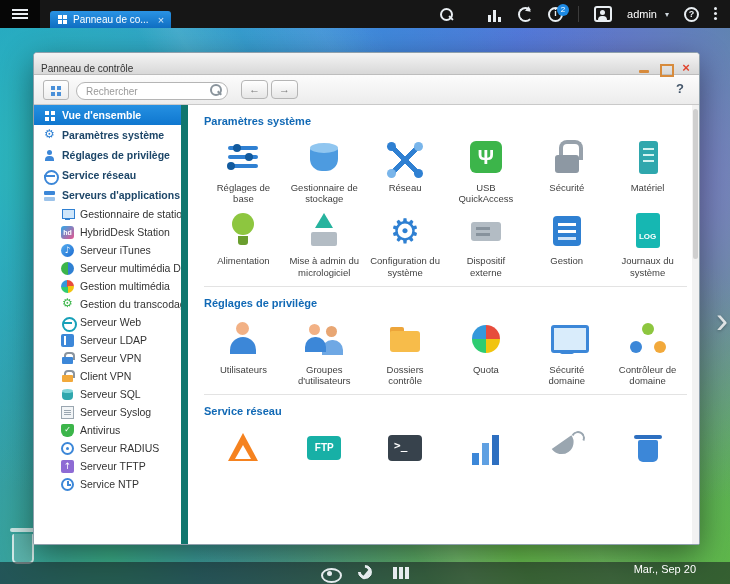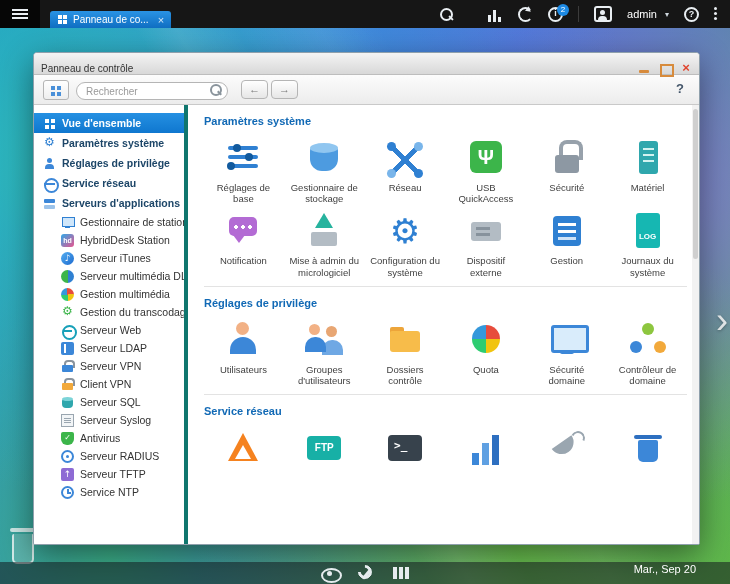--- a/index.html
+++ b/index.html
@@ -88,21 +88,21 @@
   .mag{position:absolute;right:6px;top:3px;width:12px;height:12px}
   .mag::before{content:"";position:absolute;left:0;top:0;width:8px;height:8px;border:2px solid #8a949c;border-radius:50%}
   .mag::after{content:"";position:absolute;left:7px;top:8px;width:5px;height:2px;background:#8a949c;transform:rotate(45deg)}
   .nav-btns{display:flex;gap:3px;margin-left:6px}
   .nav-btn{width:27px;height:19px;border:1px solid #b5b5b5;border-radius:4px;background:linear-gradient(#fff,#e6e6e6);color:#777;font-size:11px;line-height:17px;text-align:center;cursor:pointer}
   .help-btn{margin-left:auto;width:20px;height:18px;text-align:center;color:#44566a;font-size:13px;font-weight:bold;cursor:pointer}
 
   .win-body{flex:1;display:flex;min-height:0}
 
   
-  .sidebar{width:154px;flex:0 0 154px;border-right:4px solid #0f766e;padding-top:8px;overflow:hidden;background:#fff}
+  .sidebar{width:154px;flex:0 0 154px;border-right:7px solid #0f766e;padding-top:0;overflow:hidden;background:#fff}
   .side-item{height:20px;display:flex;align-items:center;gap:6px;padding-left:9px;font-size:10.5px;font-weight:bold;color:#1d4668;cursor:pointer;white-space:nowrap}
   .side-item.selected{background:linear-gradient(#2590e2,#0f77cf);color:#fff}
   .side-sub{height:18px;display:flex;align-items:center;gap:6px;padding-left:27px;font-size:10.5px;color:#333;cursor:pointer;white-space:nowrap}
 
   .sic{position:relative;display:inline-block;width:13px;height:13px;flex:0 0 13px}
   .sic::before,.sic::after{content:"";position:absolute}
   .sic[data-name="overview-grid-icon"]::before{left:2px;top:2px;width:4px;height:4px;background:currentColor;box-shadow:6px 0 0 currentColor,0 6px 0 currentColor,6px 6px 0 currentColor}
   .sic[data-name="system-gear-icon"]::before{content:"⚙";left:0;top:-2px;width:13px;text-align:center;font-size:12px;color:#2f80d2;font-family:"DejaVu Sans",sans-serif}
   .sic[data-name="privilege-user-icon"]::before{left:4px;top:1px;width:5px;height:5px;border-radius:50%;background:#3c87d8}
   .sic[data-name="privilege-user-icon"]::after{left:2px;top:7px;width:9px;height:5px;border-radius:4px 4px 0 0;background:#3c87d8}
@@ -397,25 +397,25 @@
             <div class="app" data-name="app-shortcut">
               <div class="ic" data-name="lock-icon"></div>
               <div class="lbl" data-name="app-label">Sécurité</div>
             </div>
 
             <div class="app" data-name="app-shortcut">
               <div class="ic" data-name="hardware-chip-icon"></div>
               <div class="lbl" data-name="app-label">Matériel</div>
             </div>
 
-
-            <div class="app" data-name="app-shortcut">
-              <div class="ic" data-name="notification-bubble-icon"></div>
-              <div class="lbl" data-name="app-label">Notification</div>
-            </div>
+            <div class="app" data-name="app-shortcut">
+              <div class="ic" data-name="power-bulb-icon"></div>
+              <div class="lbl" data-name="app-label">Alimentation</div>
+            </div>
+
 
             <div class="app" data-name="app-shortcut">
               <div class="ic" data-name="firmware-update-icon"></div>
               <div class="lbl" data-name="app-label">Mise à admin du micrologiciel</div>
             </div>
 
             <div class="app" data-name="app-shortcut">
               <div class="ic" data-name="system-gear-big-icon"></div>
               <div class="lbl" data-name="app-label">Configuration du système</div>
             </div>

